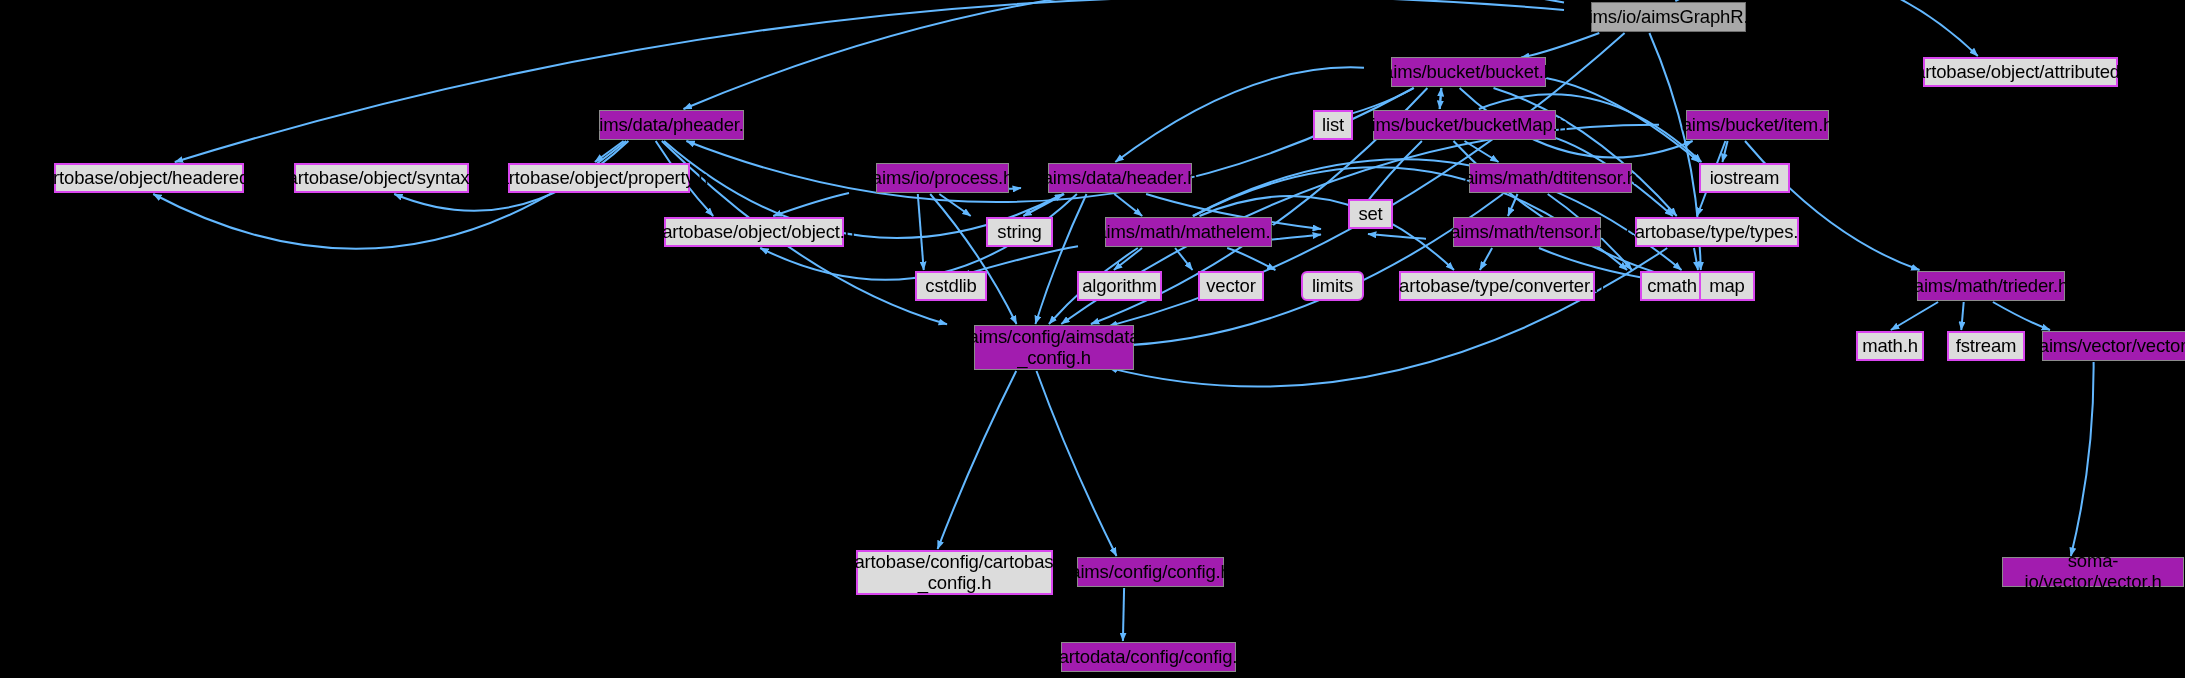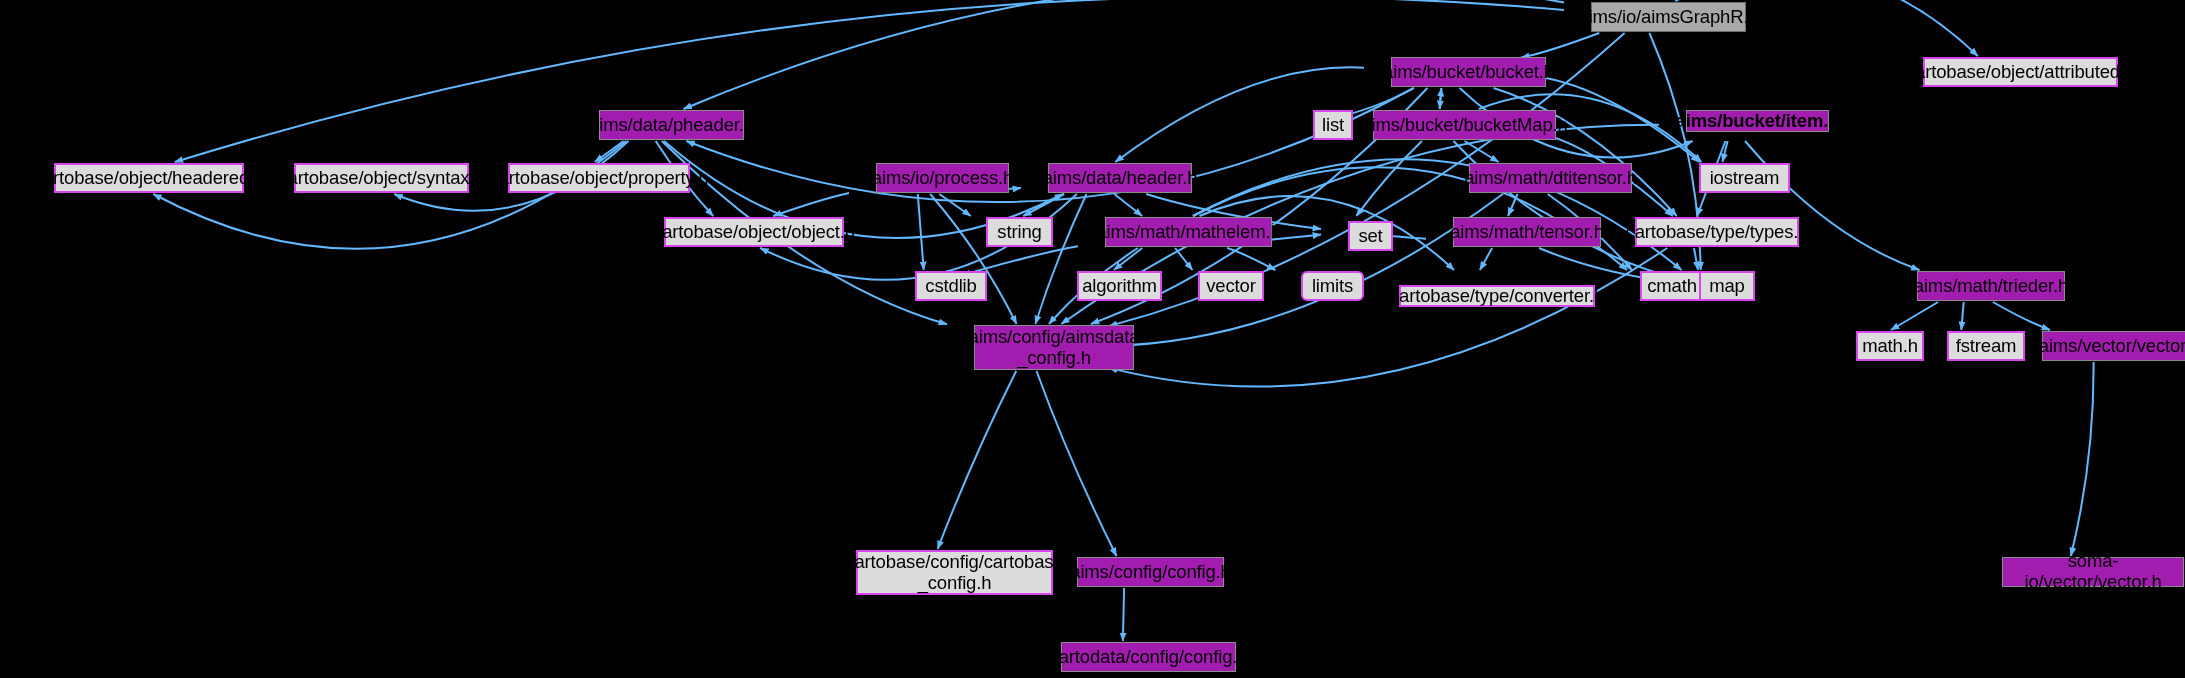--- a/index.html
+++ b/index.html
@@ -138,39 +138,39 @@
         <path d="M 1124.1 588.0 Q 1123.5 614.5 1122.9 641.0" fill="none" stroke="#63b8ff" stroke-width="2" marker-end="url(#arrowhead)"></path>
       </g>
   </svg>
   <div id="node-layer">
       <div class="node root" style="left: 1565px; top: 2px; width: 155px; height: 30px;">aims/io/aimsGraphR.h</div>
       <div class="node grey" style="left: 1897px; top: 57px; width: 195px; height: 30px;">cartobase/object/attributed.h</div>
       <div class="node white" style="left: 1365px; top: 57px; width: 155px; height: 30px;">aims/bucket/bucket.h</div>
       <div class="node white" style="left: 573px; top: 110px; width: 145px; height: 30px;">aims/data/pheader.h</div>
       <div class="node grey" style="left: 1287px; top: 110px; width: 40px; height: 30px;">list</div>
       <div class="node white" style="left: 1347px; top: 110px; width: 183px; height: 30px;">aims/bucket/bucketMap.h</div>
-      <div class="node white" style="left: 1660px; top: 110px; width: 143px; height: 22px; font-weight: bold;">aims/bucket/item.h</div>
+      <div class="node white" style="left: 1660px; top: 110px; width: 143px; height: 30px;">aims/bucket/item.h</div>
       <div class="node grey" style="left: 28px; top: 163px; width: 190px; height: 30px;">cartobase/object/headered.h</div>
       <div class="node grey" style="left: 268px; top: 163px; width: 175px; height: 30px;">cartobase/object/syntax.h</div>
       <div class="node grey" style="left: 482px; top: 163px; width: 182px; height: 30px;">cartobase/object/property.h</div>
       <div class="node white" style="left: 850px; top: 163px; width: 133px; height: 30px;">aims/io/process.h</div>
       <div class="node white" style="left: 1022px; top: 163px; width: 144px; height: 30px;">aims/data/header.h</div>
       <div class="node white" style="left: 1443px; top: 163px; width: 163px; height: 30px;">aims/math/dtitensor.h</div>
       <div class="node grey" style="left: 1673px; top: 163px; width: 91px; height: 30px;">iostream</div>
       <div class="node grey" style="left: 638px; top: 217px; width: 180px; height: 30px;">cartobase/object/object.h</div>
       <div class="node grey" style="left: 960px; top: 217px; width: 67px; height: 30px;">string</div>
       <div class="node white" style="left: 1079px; top: 217px; width: 167px; height: 30px;">aims/math/mathelem.h</div>
-      <div class="node grey" style="left: 1322px; top: 221px; width: 45px; height: 30px;">set</div>
+      <div class="node grey" style="left: 1322px; top: 199px; width: 45px; height: 30px;">set</div>
       <div class="node white" style="left: 1427px; top: 217px; width: 148px; height: 30px;">aims/math/tensor.h</div>
       <div class="node grey" style="left: 1609px; top: 217px; width: 164px; height: 30px;">cartobase/type/types.h</div>
       <div class="node grey" style="left: 889px; top: 271px; width: 72px; height: 30px;">cstdlib</div>
       <div class="node grey" style="left: 1051px; top: 271px; width: 85px; height: 30px;">algorithm</div>
       <div class="node grey" style="left: 1172px; top: 271px; width: 66px; height: 30px;">vector</div>
       <div class="node grey" style="left: 1275px; top: 271px; width: 63px; height: 30px; border-radius: 6px;">limits</div>
-      <div class="node grey" style="left: 1373px; top: 285px; width: 196px; height: 22px;">cartobase/type/converter.h</div>
+      <div class="node grey" style="left: 1373px; top: 271px; width: 196px; height: 30px;">cartobase/type/converter.h</div>
       <div class="node grey" style="left: 1614px; top: 271px; width: 64px; height: 30px;">cmath</div>
       <div class="node grey" style="left: 1673px; top: 271px; width: 56px; height: 30px;">map</div>
       <div class="node white" style="left: 1891px; top: 271px; width: 148px; height: 30px;">aims/math/trieder.h</div>
       <div class="node white" style="left: 948px; top: 325px; width: 160px; height: 45px;">aims/config/aimsdata
 _config.h</div>
       <div class="node grey" style="left: 1830px; top: 331px; width: 68px; height: 30px;">math.h</div>
       <div class="node grey" style="left: 1921px; top: 331px; width: 78px; height: 30px;">fstream</div>
       <div class="node white" style="left: 2016px; top: 331px; width: 155px; height: 30px;">aims/vector/vector.h</div>
       <div class="node grey" style="left: 830px; top: 550px; width: 197px; height: 45px;">cartobase/config/cartobase
 _config.h</div>

